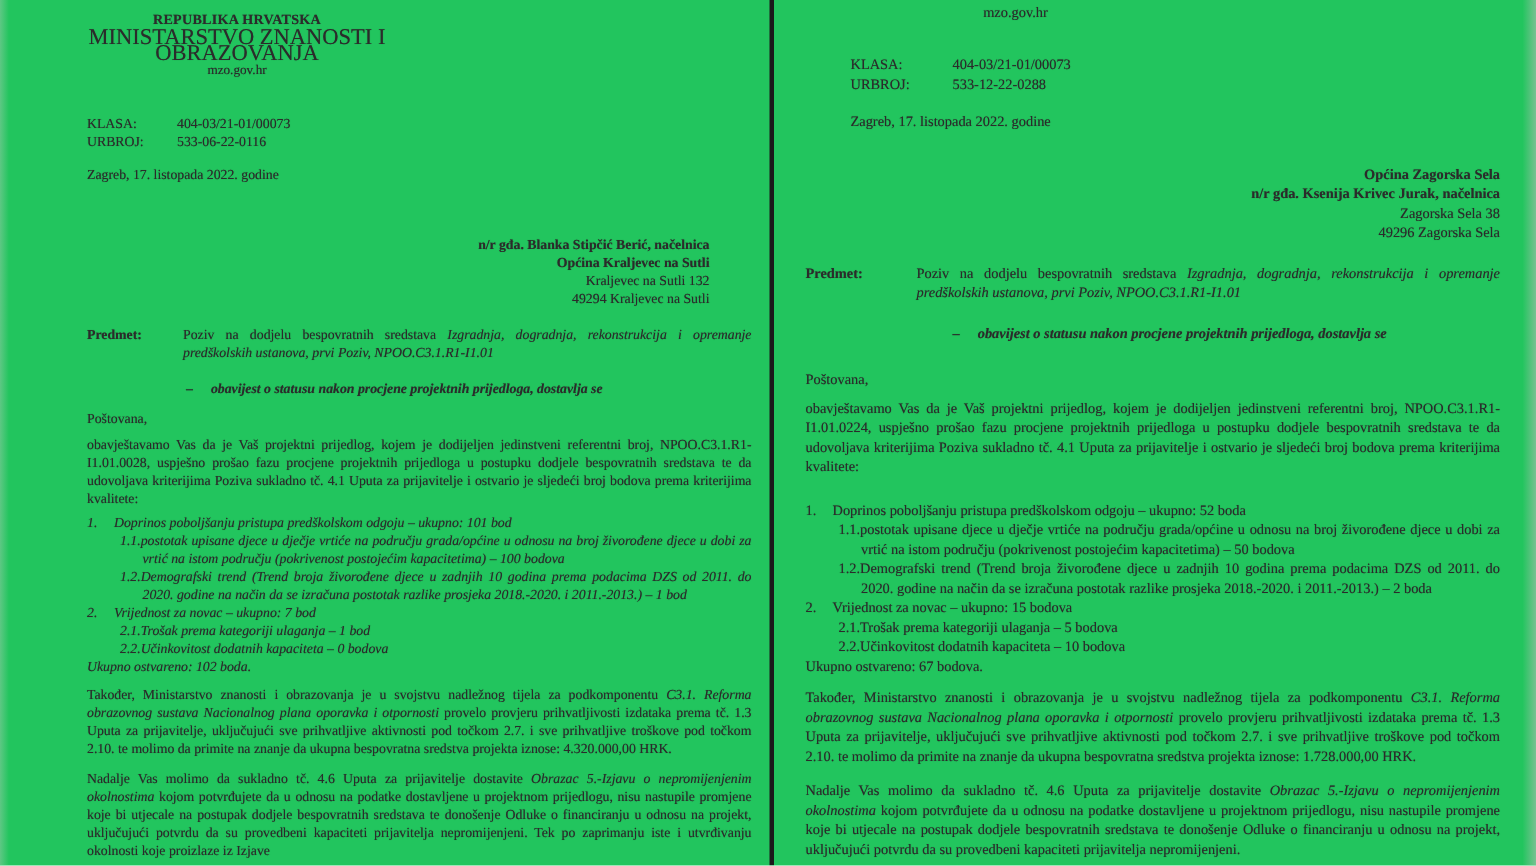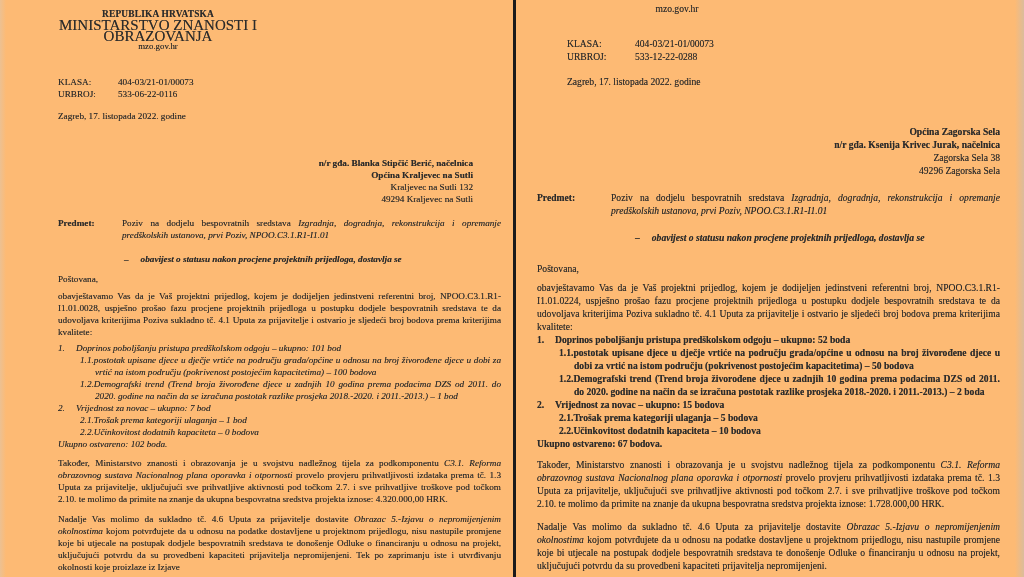--- a/index.html
+++ b/index.html
@@ -1,20 +1,20 @@
 <!DOCTYPE html>
 <html><head>
 <meta charset="utf-8">
 <style>
   html,body{margin:0;padding:0;background:#ffffff;}
   #screen{
     position:relative;
     width:1024px;height:577px;
     overflow:hidden;
-    background:#fdba74;
+    background:#22c55e;
     font-family:"Liberation Serif", serif;
     color:#2b2b2b;
   }
   .page{
     position:absolute;top:0;height:577px;
     overflow:hidden;
     box-sizing:border-box;
     text-shadow:0 0 0.5px rgba(40,40,40,.55);
   }
   .page-left{left:0;width:513px;padding:8px 12px 0 58px;font-size:9.2px;line-height:12px;}
@@ -36,41 +36,41 @@
   .refs-l{margin-top:24px;}
   .refs-r{margin-top:22px;margin-left:30px;}
   .ref-row{display:flex;}
   .refs-l .ref-label{flex:0 0 60px;}
   .refs-r .ref-label{flex:0 0 68px;}
   .date-l{margin-top:10px;}
   .date-r{margin-top:12px;margin-left:30px;}
   
   .recipient{text-align:right;}
   .recipient-l{margin-top:35px;margin-right:28px;}
-  .recipient-r{margin-top:37px;}
+  .recipient-r{margin-top:22px;}
   
   .subject-row{display:flex;text-align:justify;}
   .subject-row-l{margin-top:12px;}
   .subject-row-r{margin-top:14px;}
   .subject-row .sub-label{font-weight:bold;}
   .page-left .sub-label{flex:0 0 64px;}
   .page-right .sub-label{flex:0 0 74px;}
   .subject-body{font-weight:normal;flex:1;}
   .subject-note{font-weight:bold;font-style:italic;display:flex;}
   .subject-note-l{margin-top:12px;margin-left:66px;}
   .subject-note-r{margin-top:14px;margin-left:98px;}
   .subject-note .dash{margin-right:12px;font-style:normal;}
   .salut-l{margin-top:8px;}
   .salut-r{margin-top:18px;}
   .para{text-align:justify;}
   .para-intro-l{margin-top:5px;}
   .para-intro-r{margin-top:6px;}
   
   .crits-l{margin-top:4px;font-style:italic;}
-  .crits-r{margin-top:0;font-weight:bold;}
+  .crits-r{margin-top:16px;}
   .crit{text-align:justify;}
   .crit.main{padding-left:18px;text-indent:-18px;}
   .crit.main .num{display:inline-block;width:18px;text-indent:0;}
   .crit.sub{padding-left:37px;text-indent:-15px;}
   .total{margin-top:0;}
   .para-elig-l{margin-top:7px;}
   .para-elig-r{margin-top:8px;}
   .para-close-l{margin-top:8px;}
   .para-close-r{margin-top:10px;}
 </style>

